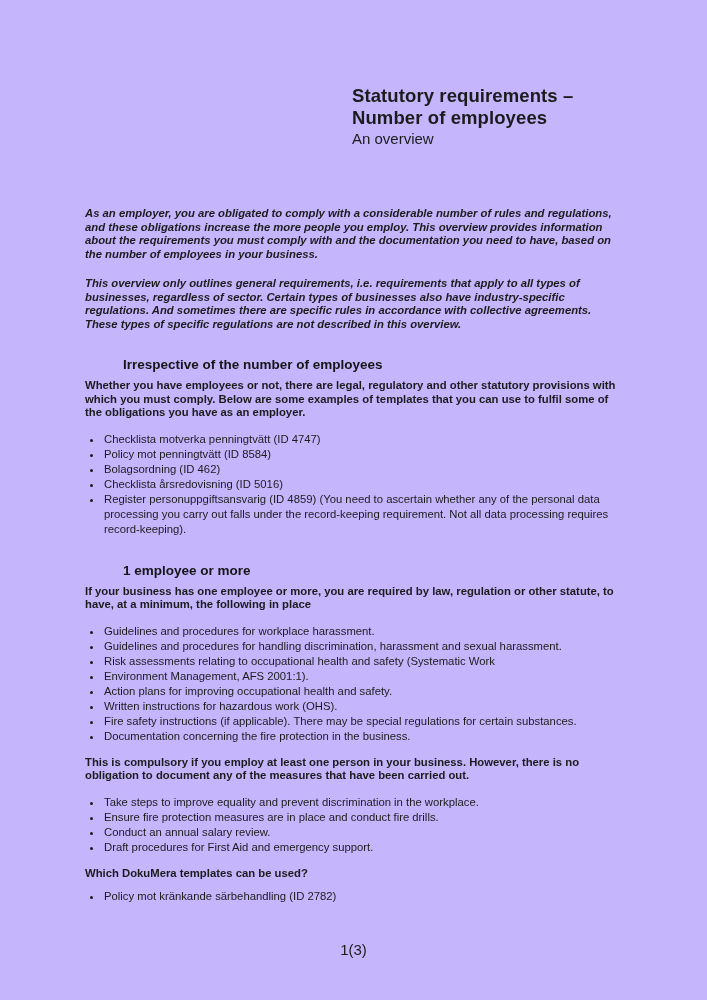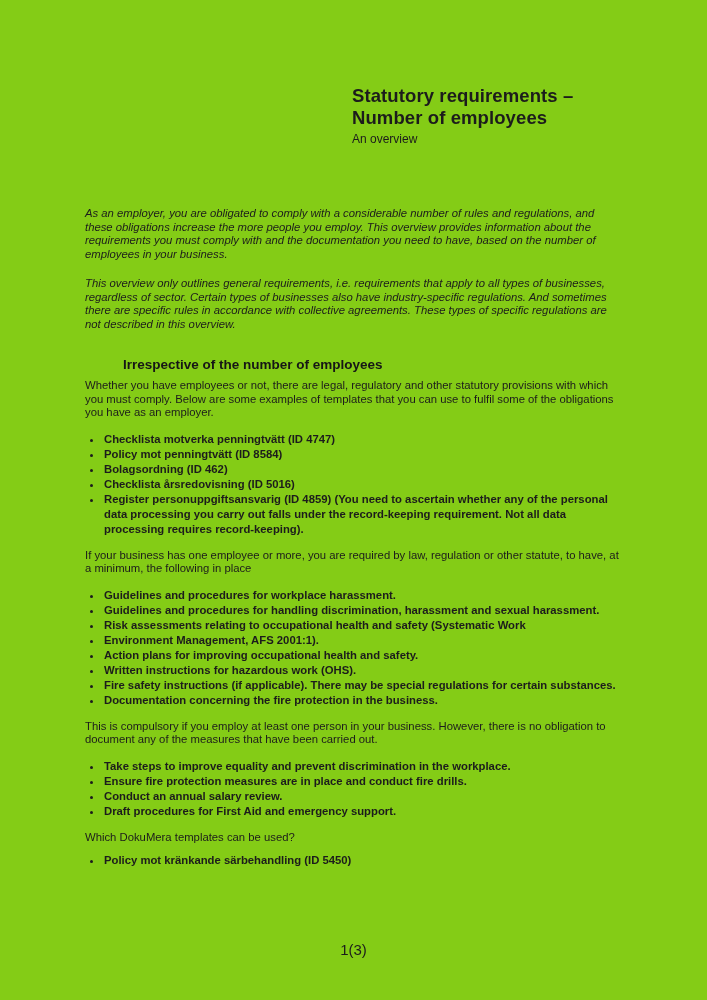--- a/index.html
+++ b/index.html
@@ -2,45 +2,45 @@
 <html><head>
 <meta charset="utf-8">
 <style>
   html, body { margin: 0; padding: 0; background: #ffffff; }
   body {
     width: 707px; height: 1000px; position: relative; overflow: hidden;
     font-family: "Liberation Sans", sans-serif;
     color: #1c1c1c;
     -webkit-font-smoothing: antialiased;
   }
-  .page { position: absolute; inset: 0; background: #84cc16; }
+  .page { position: absolute; inset: 0; background: #c4b5fd; }
 
   .title-block { position: absolute; left: 352px; top: 85px; width: 300px; }
   .doc-title {
     font-size: 18.5px; font-weight: bold; line-height: 21.5px;
     margin: 0; letter-spacing: 0.1px;
   }
-  .doc-subtitle { font-size: 12px; line-height: 18px; margin: 2px 0 0 0; font-weight: normal; }
+  .doc-subtitle { font-size: 15px; line-height: 18px; margin: 2px 0 0 0; font-weight: normal; }
 
   .content {
     position: absolute; left: 85px; top: 207px; width: 538px;
     font-size: 11.3px; line-height: 13.5px;
   }
-  .content p { margin: 0 0 12px 0; }
+  .content p { margin: 0 0 12px 0; font-weight: bold; }
   p.intro { font-style: italic; margin: 0 0 16px 0; }
   p.intro:last-of-type { margin-bottom: 0; }
 
   h2.section-heading {
     font-size: 13.5px; line-height: 16px; font-weight: bold;
     margin: 26px 0 6px 0; color: #161616; padding-left: 38px;
   }
   .content ul {
     margin: 0 0 12px 0; padding: 0 0 0 18px; list-style-type: disc;
   }
-  .content li { line-height: 15px; padding-left: 1px; font-weight: bold; }
+  .content li { line-height: 15px; padding-left: 1px; }
   p.question { margin: 8px 0 0 0; }
   ul.last-list { margin-top: 9px; }
 
   .footer {
     position: absolute; left: 0; top: 941px; width: 707px;
     text-align: center; font-size: 15px; color: #1c1c1c;
   }
 </style>
 </head>
 <body>
@@ -63,20 +63,21 @@
     <h2 class="section-heading">Irrespective of the number of employees</h2>
     <p>Whether you have employees or not, there are legal, regulatory and other statutory provisions with which you must comply. Below are some examples of templates that you can use to fulfil some of the obligations you have as an employer.</p>
     <ul>
       <li>Checklista motverka penningtvätt (ID 4747)</li>
       <li>Policy mot penningtvätt (ID 8584)</li>
       <li>Bolagsordning (ID 462)</li>
       <li>Checklista årsredovisning (ID 5016)</li>
       <li>Register personuppgiftsansvarig (ID 4859) (You need to ascertain whether any of the personal data processing you carry out falls under the record-keeping requirement. Not all data processing requires record-keeping).</li>
     </ul>
 
+    <h2 class="section-heading">1 employee or more</h2>
     <p>If your business has one employee or more, you are required by law, regulation or other statute, to have, at a minimum, the following in place</p>
     <ul>
       <li>Guidelines and procedures for workplace harassment.</li>
       <li>Guidelines and procedures for handling discrimination, harassment and sexual harassment.</li>
       <li>Risk assessments relating to occupational health and safety (Systematic Work</li>
       <li>Environment Management, AFS 2001:1).</li>
       <li>Action plans for improving occupational health and safety.</li>
       <li>Written instructions for hazardous work (OHS).</li>
       <li>Fire safety instructions (if applicable). There may be special regulations for certain substances.</li>
       <li>Documentation concerning the fire protection in the business.</li>
@@ -85,20 +86,20 @@
     <p>This is compulsory if you employ at least one person in your business. However, there is no obligation to document any of the measures that have been carried out.</p>
     <ul>
       <li>Take steps to improve equality and prevent discrimination in the workplace.</li>
       <li>Ensure fire protection measures are in place and conduct fire drills.</li>
       <li>Conduct an annual salary review.</li>
       <li>Draft procedures for First Aid and emergency support.</li>
     </ul>
 
     <p class="question">Which DokuMera templates can be used?</p>
     <ul class="last-list">
-      <li>Policy mot kränkande särbehandling (ID 5450)</li>
+      <li>Policy mot kränkande särbehandling (ID 2782)</li>
     </ul>
 
   </div>
 
   <div class="footer">1(3)</div>
 
 </div>
 
 </body></html>

